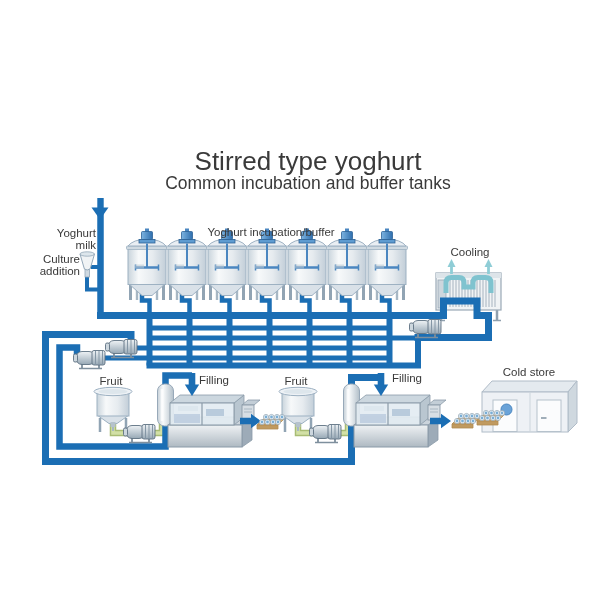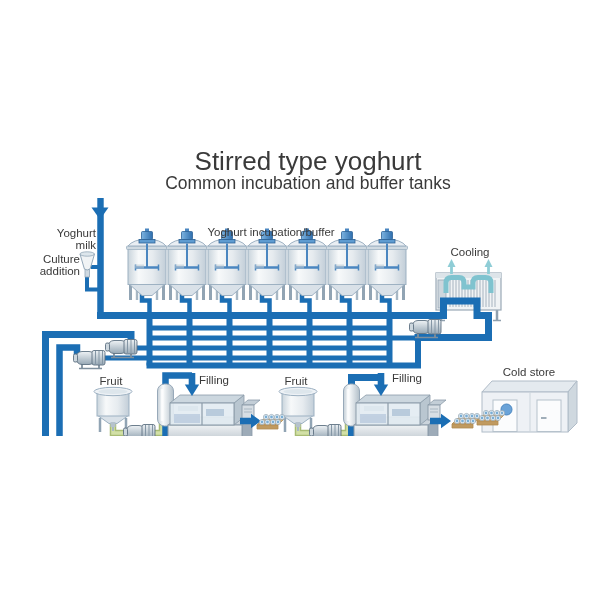--- a/index.html
+++ b/index.html
@@ -1,16 +1,16 @@
 <!DOCTYPE html>
 <html><head>
 <meta charset="utf-8">
 <style>
   html,body{margin:0;padding:0;background:#ffffff;}
-  .canvas{position:relative;width:600px;height:436px;background:#ffffff;overflow:hidden;
+  .canvas{position:relative;width:600px;height:600px;background:#ffffff;overflow:hidden;
           font-family:"Liberation Sans",sans-serif;}
   svg text{font-family:"Liberation Sans",sans-serif;fill:#3a3a3a;}
   .t-title{font-size:26px;}
   .t-sub{font-size:17.5px;}
   .t-label{font-size:11.5px;}
 </style>
 </head>
 <body>
 
 <div class="canvas">

